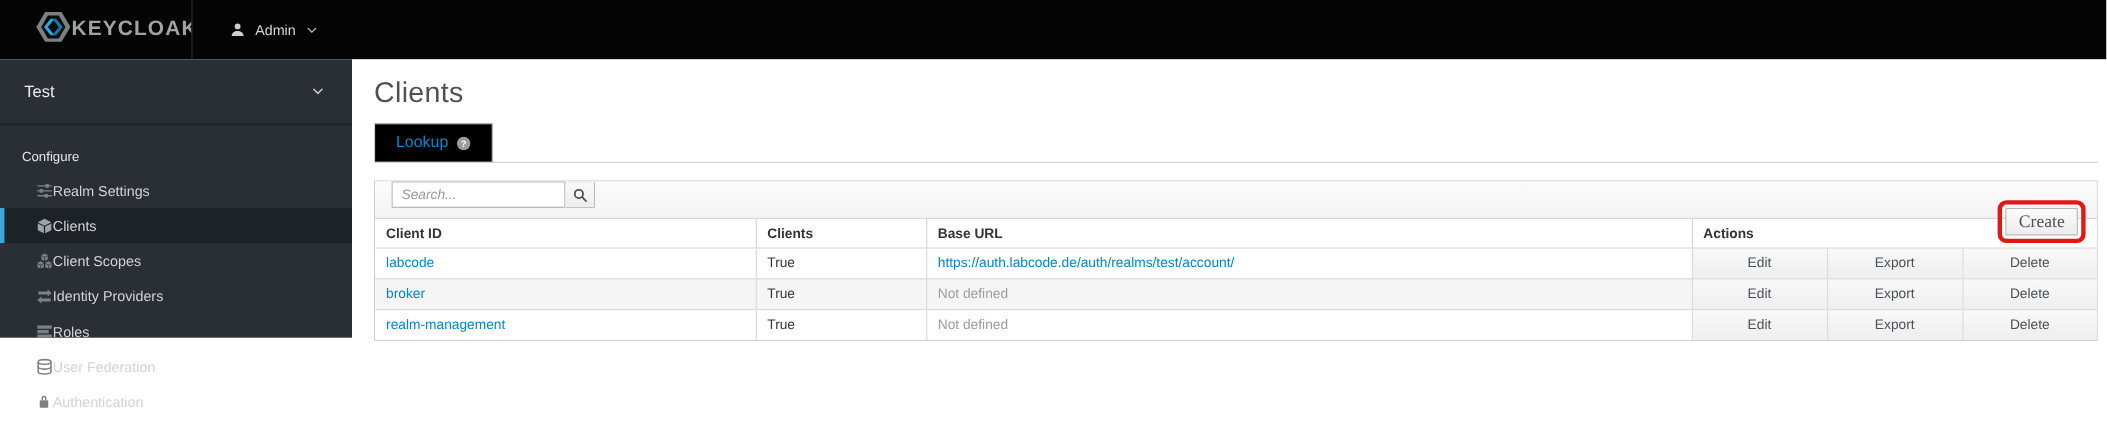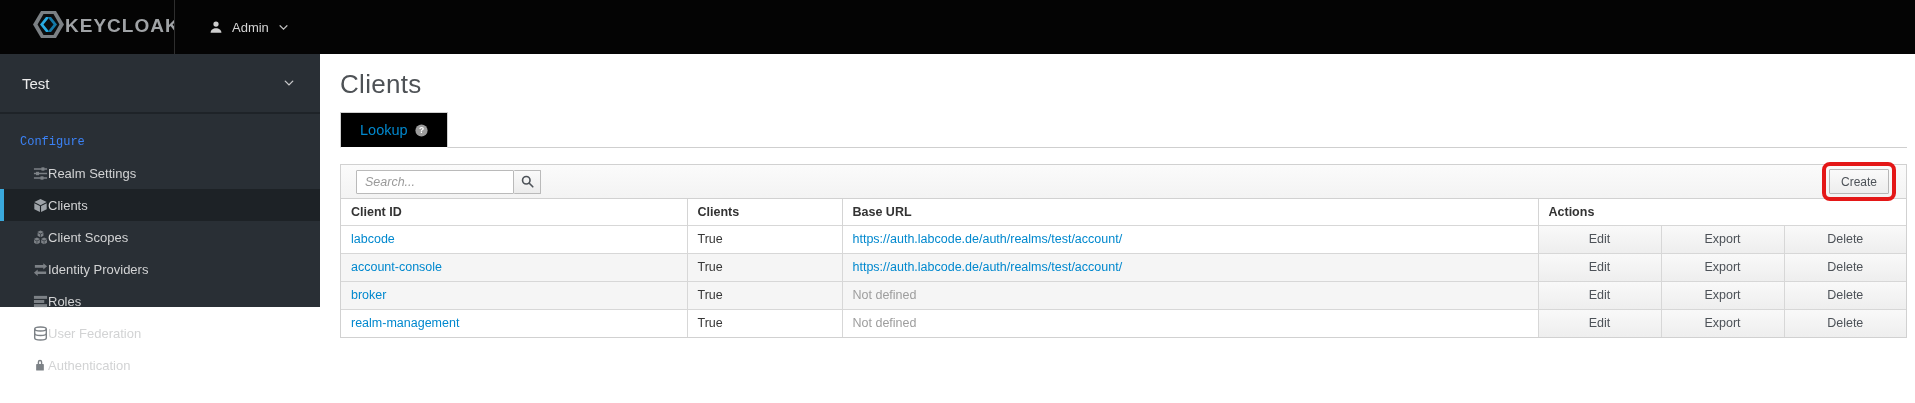--- a/index.html
+++ b/index.html
@@ -20,50 +20,50 @@
 
   
   .layout { display:flex; height:253px; }
 
   
   .sidebar { width:320px; flex-shrink:0; background:#292f35; }
   .realm-row { height:60px; display:flex; align-items:center; justify-content:space-between;
                padding:0 25px 0 22px; font-size:15px; color:#ececec;
                border-bottom:2px solid #1e2328; cursor:pointer; }
   .realm-caret { width:12px; height:12px; color:#c9cacb; }
-  .section-label { color:#3b82f6; font-size:12px; padding:21px 0 8px 20px;font-family:Liberation Mono, monospace; }
+  .section-label { color:#e5e5e5; font-size:12px; padding:21px 0 8px 20px; }
   .nav-item { height:32px; display:flex; align-items:center; padding-left:28px;
               font-size:13px; color:#d2d3d4; border-left:4px solid transparent; cursor:pointer; }
   .nav-item .nicon { width:16px; height:16px; color:#7c8186; display:flex; align-items:center; justify-content:center; }
   .nav-item.selected { background:#1d2226; border-left-color:#3aa9dc; }
   .nav-item.selected .nicon { color:#9ea3a8; }
 
   
   .main { flex:1; padding:0 8px 0 20px; background:#fff; }
   .page-title { font-size:26px; font-weight:300; color:#4e5256; margin:15px 0 0 0; letter-spacing:.3px; }
 
   .tabs { display:flex; border-bottom:1px solid #cfcfcf; margin-top:12px; height:36px; }
   .tab { background:#000000; border:1px solid #cfcfcf; border-bottom:1px solid #fff; margin-bottom:-1px;
          display:flex; align-items:center; gap:7px; padding:0 19px; color:#0088ce; font-size:14.5px; cursor:pointer; }
   .qicon { width:13px; height:13px; }
 
   
   .datatable { border:1px solid #d1d1d1; margin-top:16px; }
   .toolbar { height:34px; background:linear-gradient(#fbfbfb,#f3f3f3); border-bottom:1px solid #d1d1d1;
-             display:flex; align-items:center; padding:0 8px 0 15px; }
+             display:flex; padding:0 8px 0 15px;flex-direction:column; }
   .search-group { display:flex; height:24px; }
   .search-input { width:158px; height:24px; border:1px solid #bababa; padding:0 8px; font-size:12.5px;
                   font-family:inherit; color:#363636; background:#fff; border-radius:1px; }
   .search-input::placeholder { font-style:italic; color:#9a9a9a; }
   .search-btn { width:27px; height:24px; border:1px solid #bababa; border-left:none;
                 background:linear-gradient(#fafafa,#ececec); display:flex; align-items:center;
                 justify-content:center; color:#4d5258; cursor:pointer; border-radius:1px; }
   .search-btn svg { width:13px; height:13px; }
   .create-wrap { margin-left:auto; margin-right:9px; }
-  .create-btn { height:25px; padding:0 11px; font-size:12px; font-family:Liberation Sans, sans-serif; color:#4d5258;
+  .create-btn { height:25px; padding:0 11px; font-size:16px; font-family:Liberation Serif, serif; color:#4d5258;
                 background:linear-gradient(#fafafa,#ededed); border:1px solid #b7b7b7; border-radius:1px;
                 cursor:pointer; outline:4px solid #e41717; outline-offset:3px; }
 
   table { width:100%; border-collapse:collapse; table-layout:fixed; font-size:12.5px; color:#363636; }
   th { font-weight:700; text-align:left; padding:0 10px; height:26px; color:#333;
        border-left:1px solid #d4d4d4; background:#fff; }
   th:first-child { border-left:none; }
   td { height:27px; padding:0 10px; border-top:1px solid #d7d7d7; border-left:1px solid #d7d7d7; }
   td:first-child { border-left:none; }
   tbody tr.striped td { background:#f5f5f5; }
@@ -254,34 +254,20 @@
                 <button class="action-btn">Edit</button>
               </td>
               <td class="action-td">
                 <button class="action-btn">Export</button>
               </td>
               <td class="action-td">
                 <button class="action-btn">Delete</button>
               </td>
             </tr>
 
-  <tr class="striped">
-    <td><a class="cell-link">account-console</a></td>
-    <td>True</td>
-    <td><a class="cell-link">https://auth.labcode.de/auth/realms/test/account/</a></td>
-  <td class="action-td">
-                <button class="action-btn">Edit</button>
-              </td>
-              <td class="action-td">
-                <button class="action-btn">Export</button>
-              </td>
-              <td class="action-td">
-                <button class="action-btn">Delete</button>
-              </td>
-            </tr>
 
 
   <tr class="striped">
     <td><a class="cell-link">broker</a></td>
     <td>True</td>
     <td><span class="muted">Not defined</span></td>
   <td class="action-td">
                 <button class="action-btn">Edit</button>
               </td>
               <td class="action-td">

